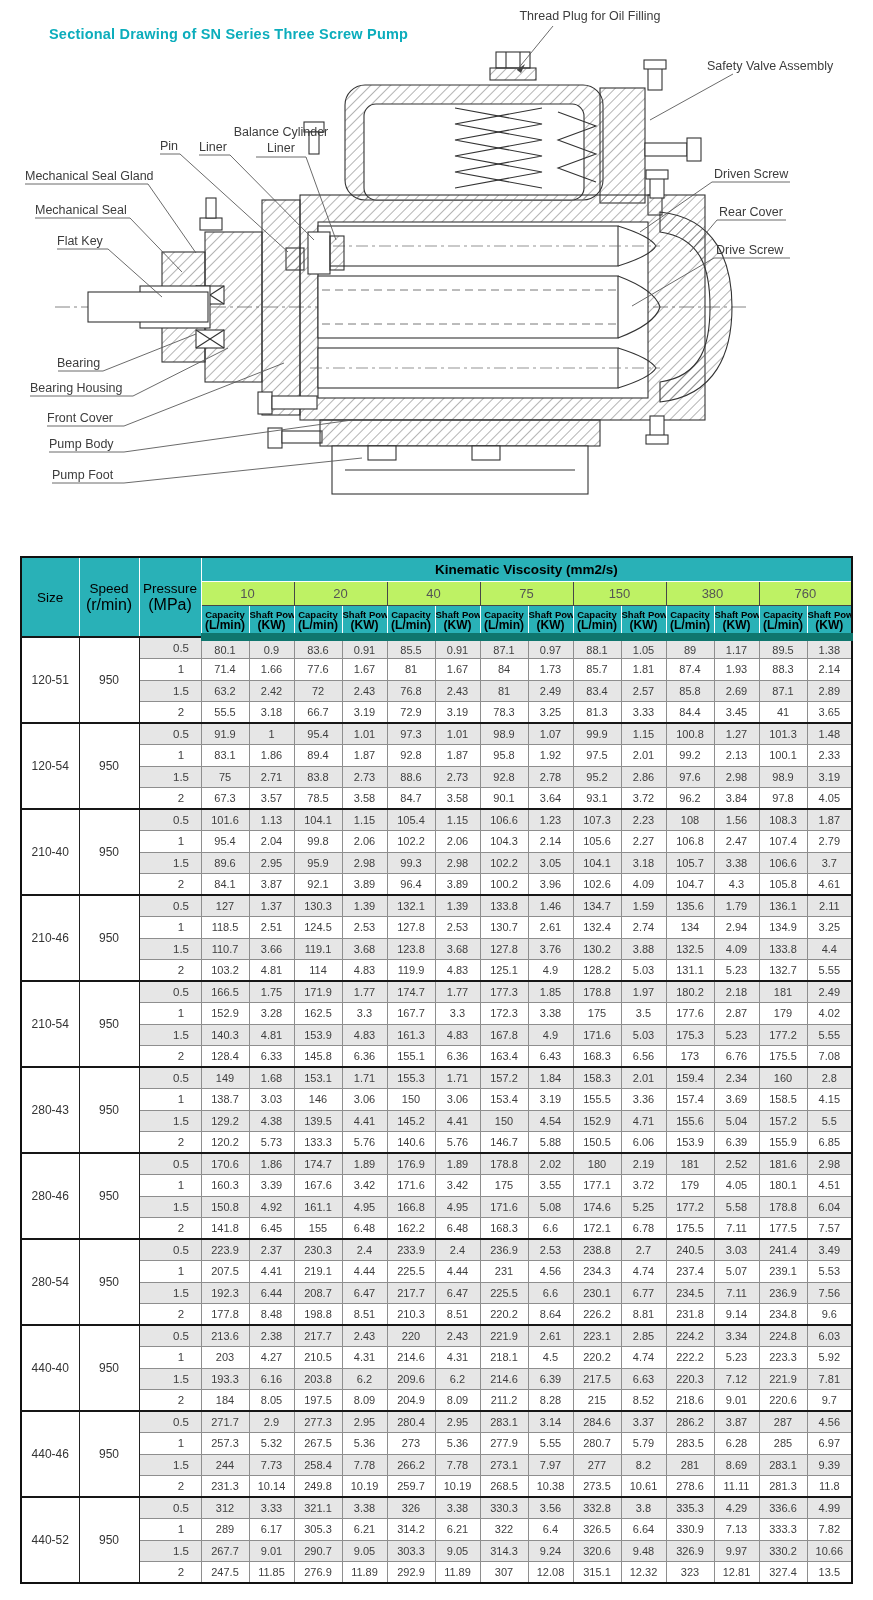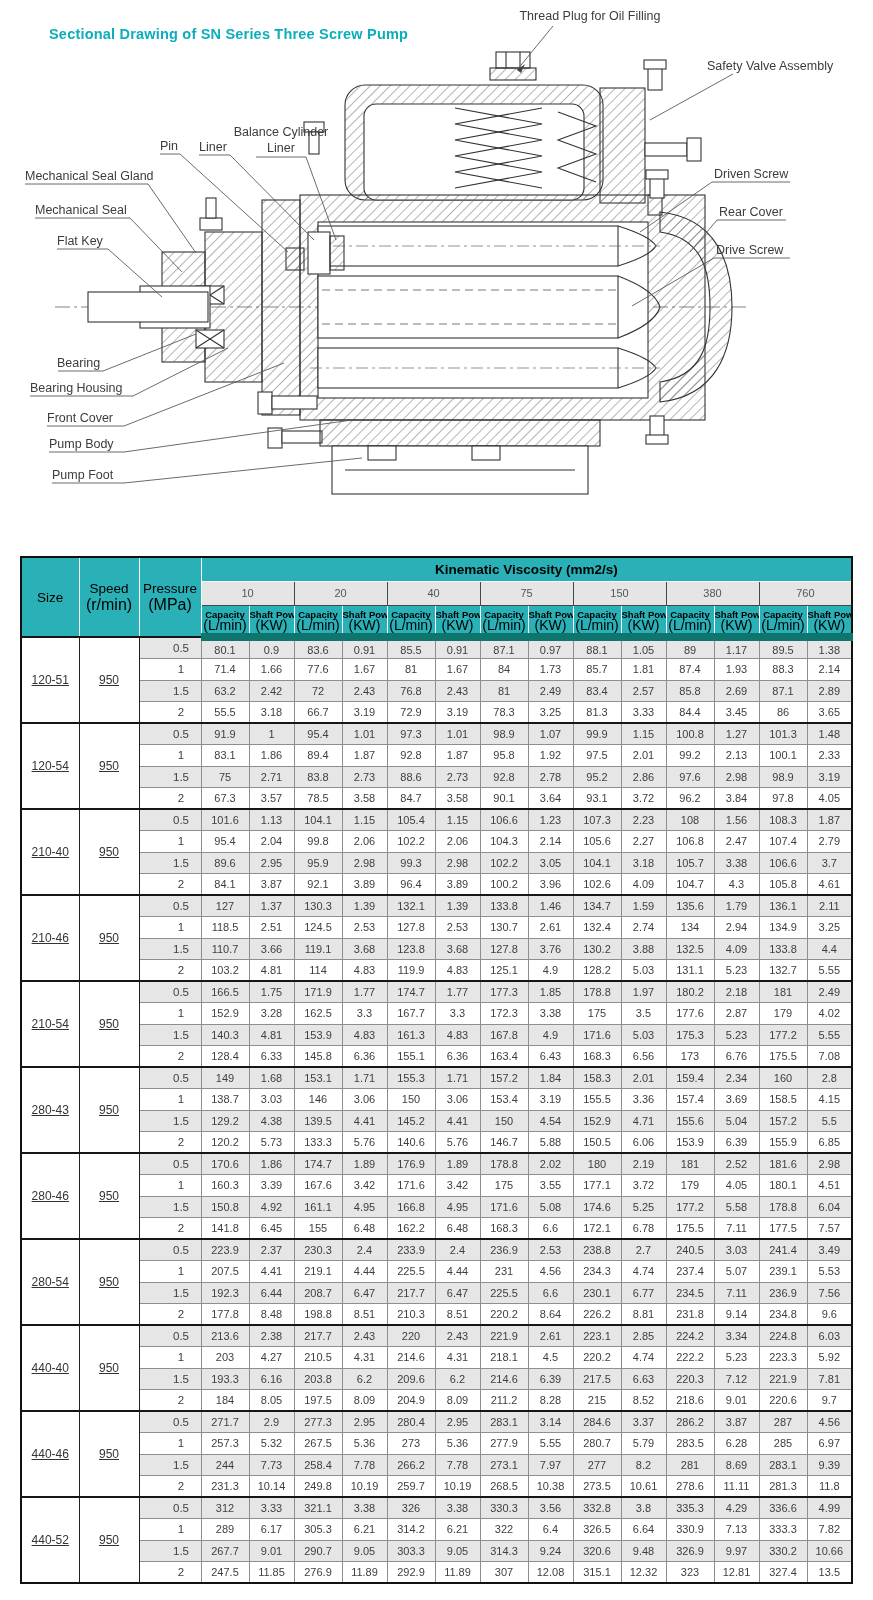--- a/index.html
+++ b/index.html
@@ -15,30 +15,30 @@
   svg.drawing .white{fill:#fff;stroke:#333;stroke-width:1.1;}
 
   table.spec{position:absolute;left:20px;top:556px;width:832px;border-collapse:collapse;
              table-layout:fixed;border:2px solid #111;}
   table.spec th,table.spec td{box-sizing:border-box;text-align:center;vertical-align:middle;
              padding:0;overflow:hidden;white-space:nowrap;}
   thead th{background:#29b1b7;color:#000000;border:1px solid #fdfdfd;}
   th.h-visc-title{font-size:13.5px;font-weight:bold;height:24px;}
   th.h-corner{font-size:13.5px;font-weight:normal;}
   th.h-corner .u{font-size:16px;}
-  th.h-visc-num{background:#e5e5e5;color:#555;font-weight:normal;font-size:11px;height:24px;
+  th.h-visc-num{background:#bef264;color:#555;font-weight:normal;font-size:13px;height:24px;
                 border:1px solid #474747;}
   th.h-sub{height:32px;border-bottom:8px solid #0f766e;}
   th.h-sub .l1{font-size:9.5px;font-weight:bold;line-height:11px;}
-  th.h-sub .l2{font-size:14px;font-weight:normal;line-height:10px;}
+  th.h-sub .l2{font-size:12px;font-weight:bold;line-height:10px;}
   tbody td{border:1px solid #8e8e8e;font-size:11px;color:#3e3e3e;height:21.5px;background:#fff;}
   tbody tr.shade td{background:#e6e6e6;}
   tbody tr.gstart td{border-top:2px solid #161616;}
   tbody td.cell-size,tbody td.cell-speed{background:#fff !important;font-size:12px;color:#333;
-                border-left:1px solid #222;border-right:1px solid #222;text-decoration:underline;}
+                border-left:1px solid #222;border-right:1px solid #222;}
   tbody td.cell-press{font-size:11.5px;padding-left:22px;}
 </style>
 </head>
 <body>
 
 <div class="page">
 
   <div class="doc-title">Sectional Drawing of SN Series Three Screw Pump</div>
 
   <svg class="drawing" width="873" height="520" viewBox="0 0 873 520">
@@ -330,21 +330,21 @@
           <td class="cell-val">66.7</td>
           <td class="cell-val">3.19</td>
           <td class="cell-val">72.9</td>
           <td class="cell-val">3.19</td>
           <td class="cell-val">78.3</td>
           <td class="cell-val">3.25</td>
           <td class="cell-val">81.3</td>
           <td class="cell-val">3.33</td>
           <td class="cell-val">84.4</td>
           <td class="cell-val">3.45</td>
-          <td class="cell-val">86</td>
+          <td class="cell-val">41</td>
           <td class="cell-val">3.65</td>
         </tr>
         <tr class="gstart shade">
           <td class="cell-size" rowspan="4">120-54</td>
           <td class="cell-speed" rowspan="4">950</td>
           <td class="cell-press">0.5</td>
           <td class="cell-val">91.9</td>
           <td class="cell-val">1</td>
           <td class="cell-val">95.4</td>
           <td class="cell-val">1.01</td>

